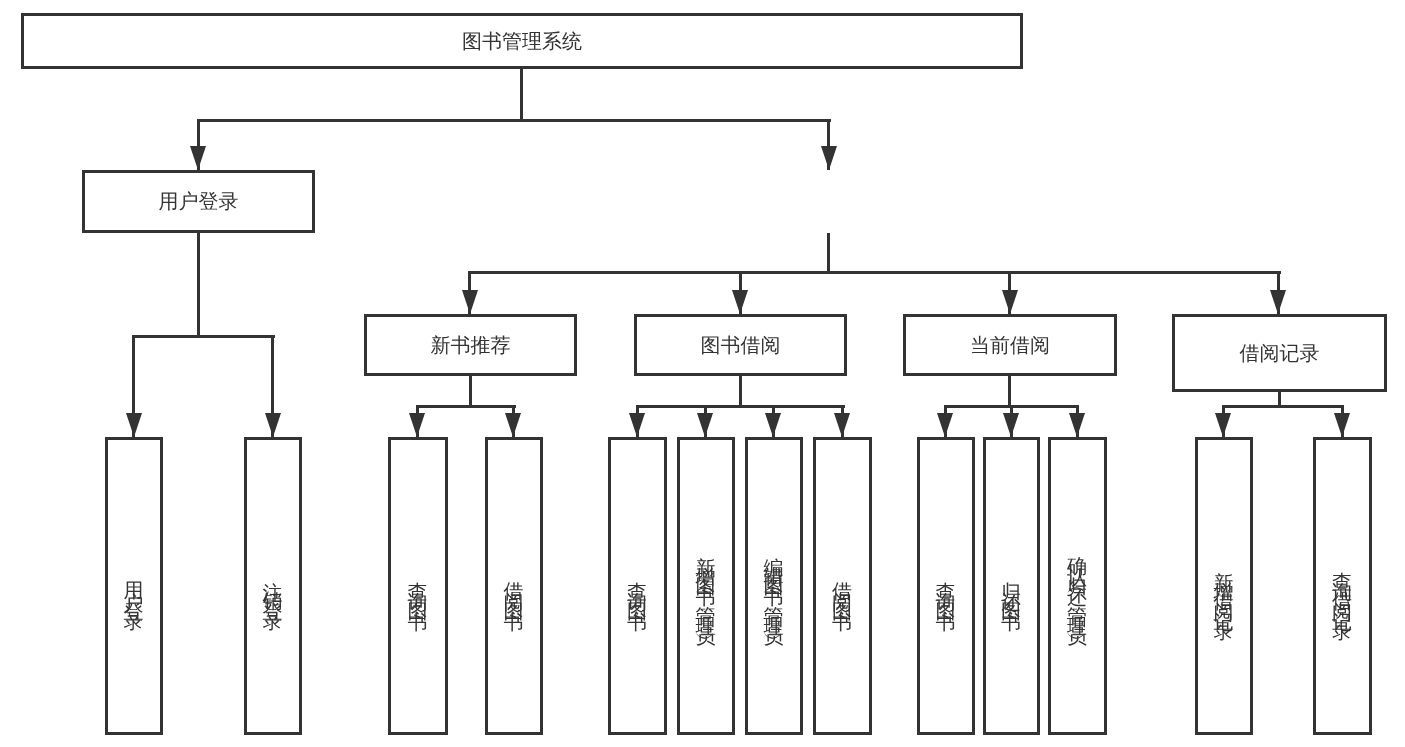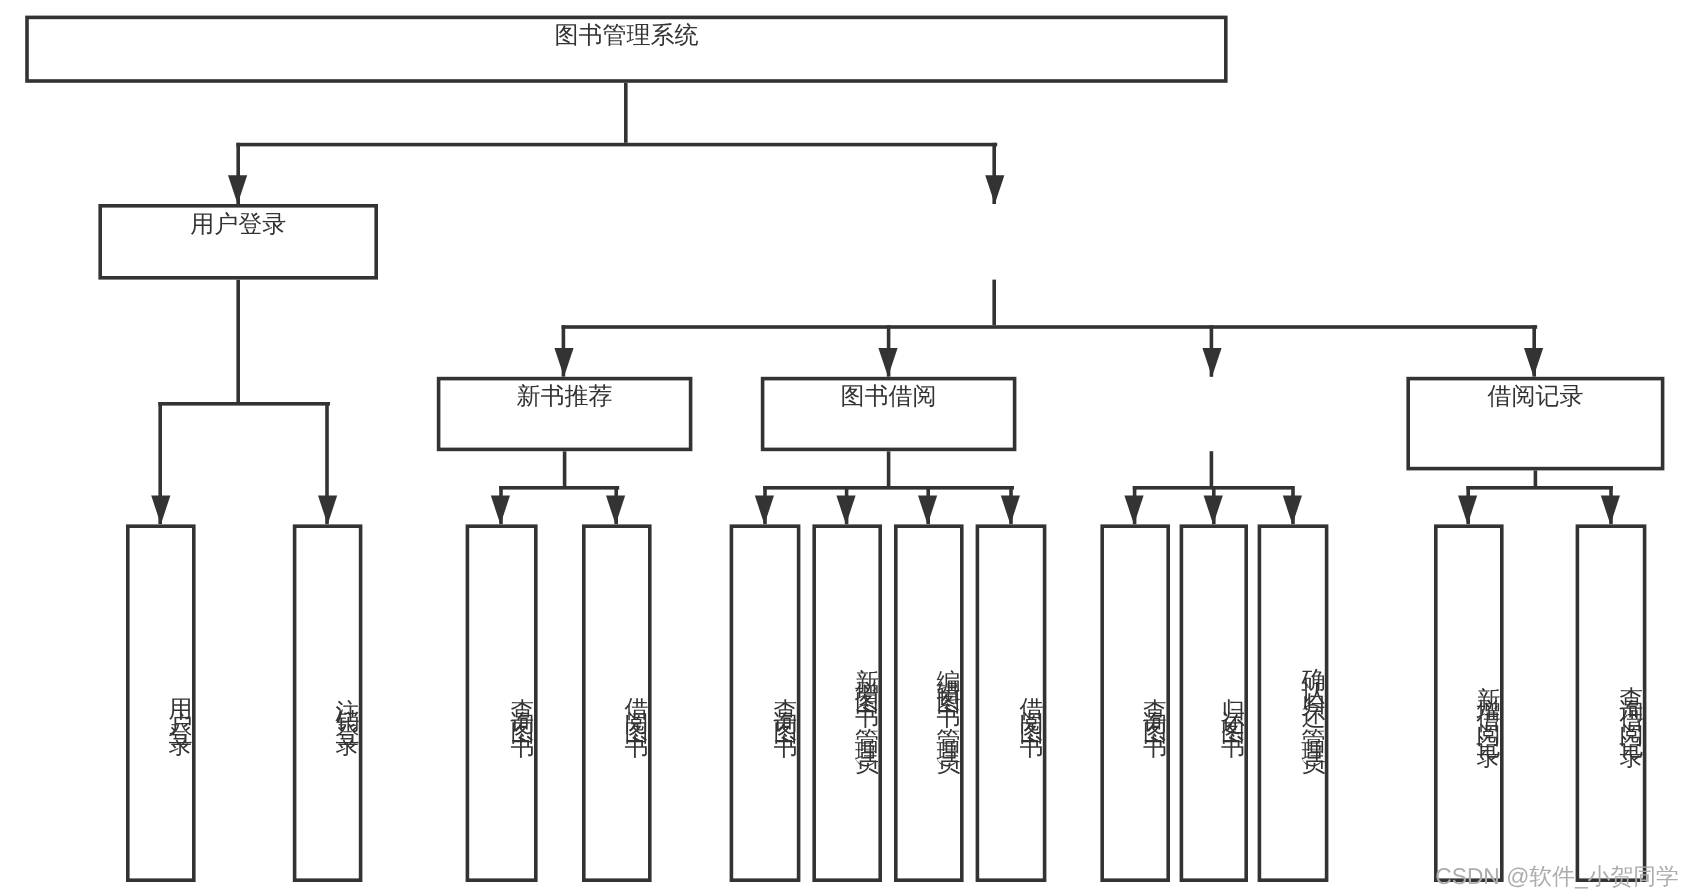--- a/index.html
+++ b/index.html
@@ -1,19 +1,19 @@
 <!DOCTYPE html>
 <html style="--line: #333333; --text: #333333; --watermark: #adadad; --background: #ffffff;"><head>
 <meta charset="utf-8">
 <style>
   :root { --line:#333333; --text:#333333; --watermark:#adadad; --background:#ffffff; }
   html,body { margin:0; padding:0; background:var(--background); font-family:"Liberation Sans", sans-serif; }
   .canvas { position:relative; width:1405px; height:747px; background:var(--background); overflow:hidden; }
   .box { position:absolute; box-sizing:border-box; border:3px solid var(--line); background:#ffffff;
-         display:flex; justify-content:center; color:var(--text); font-size:20px; }
+         display:flex; align-items:center; justify-content:center; color:var(--text); font-size:20px; }
   .box.v { writing-mode:vertical-rl; text-orientation:mixed; letter-spacing:10px; line-height:1; }
   .hline,.vline { position:absolute; background:var(--line); }
   .arrow { position:absolute; width:0; height:0;
            border-left:8px solid transparent; border-right:8px solid transparent;
            border-top:24px solid var(--line); }
   .watermark { position:absolute; right:6px; bottom:3px; font-size:19px; color:var(--watermark); white-space:nowrap; }
   .lbl { pointer-events:none; }
 </style>
 </head>
 <body>
@@ -86,20 +86,23 @@
   <div class="box" style="left:82px;top:170px;width:233px;height:63px">
     <span class="lbl">用户登录</span>
   </div>
 
   <div class="box" style="left:364px;top:314px;width:213px;height:62px">
     <span class="lbl">新书推荐</span>
   </div>
   <div class="box" style="left:634px;top:314px;width:213px;height:62px">
     <span class="lbl">图书借阅</span>
   </div>
+  <div class="box" style="left:903px;top:314px;width:214px;height:62px">
+    <span class="lbl">当前借阅</span>
+  </div>
   <div class="box" style="left:1172px;top:314px;width:215px;height:78px">
     <span class="lbl">借阅记录</span>
   </div>
 
   <div class="box v" style="left:105px;top:437px;width:58px;height:298px">
     <span class="lbl">用户登录</span>
   </div>
   <div class="box v" style="left:244px;top:437px;width:58px;height:298px">
     <span class="lbl">注销登录</span>
   </div>
@@ -134,15 +137,14 @@
     <span class="lbl">确认归还（管理员）</span>
   </div>
 
   <div class="box v" style="left:1195px;top:437px;width:58px;height:298px">
     <span class="lbl">新增借阅记录</span>
   </div>
   <div class="box v" style="left:1313px;top:437px;width:59px;height:298px">
     <span class="lbl">查询借阅记录</span>
   </div>
 
-  <div class="watermark">CSDN @软件_小贺同学</div>
 
 </div>
 
 </body></html>

